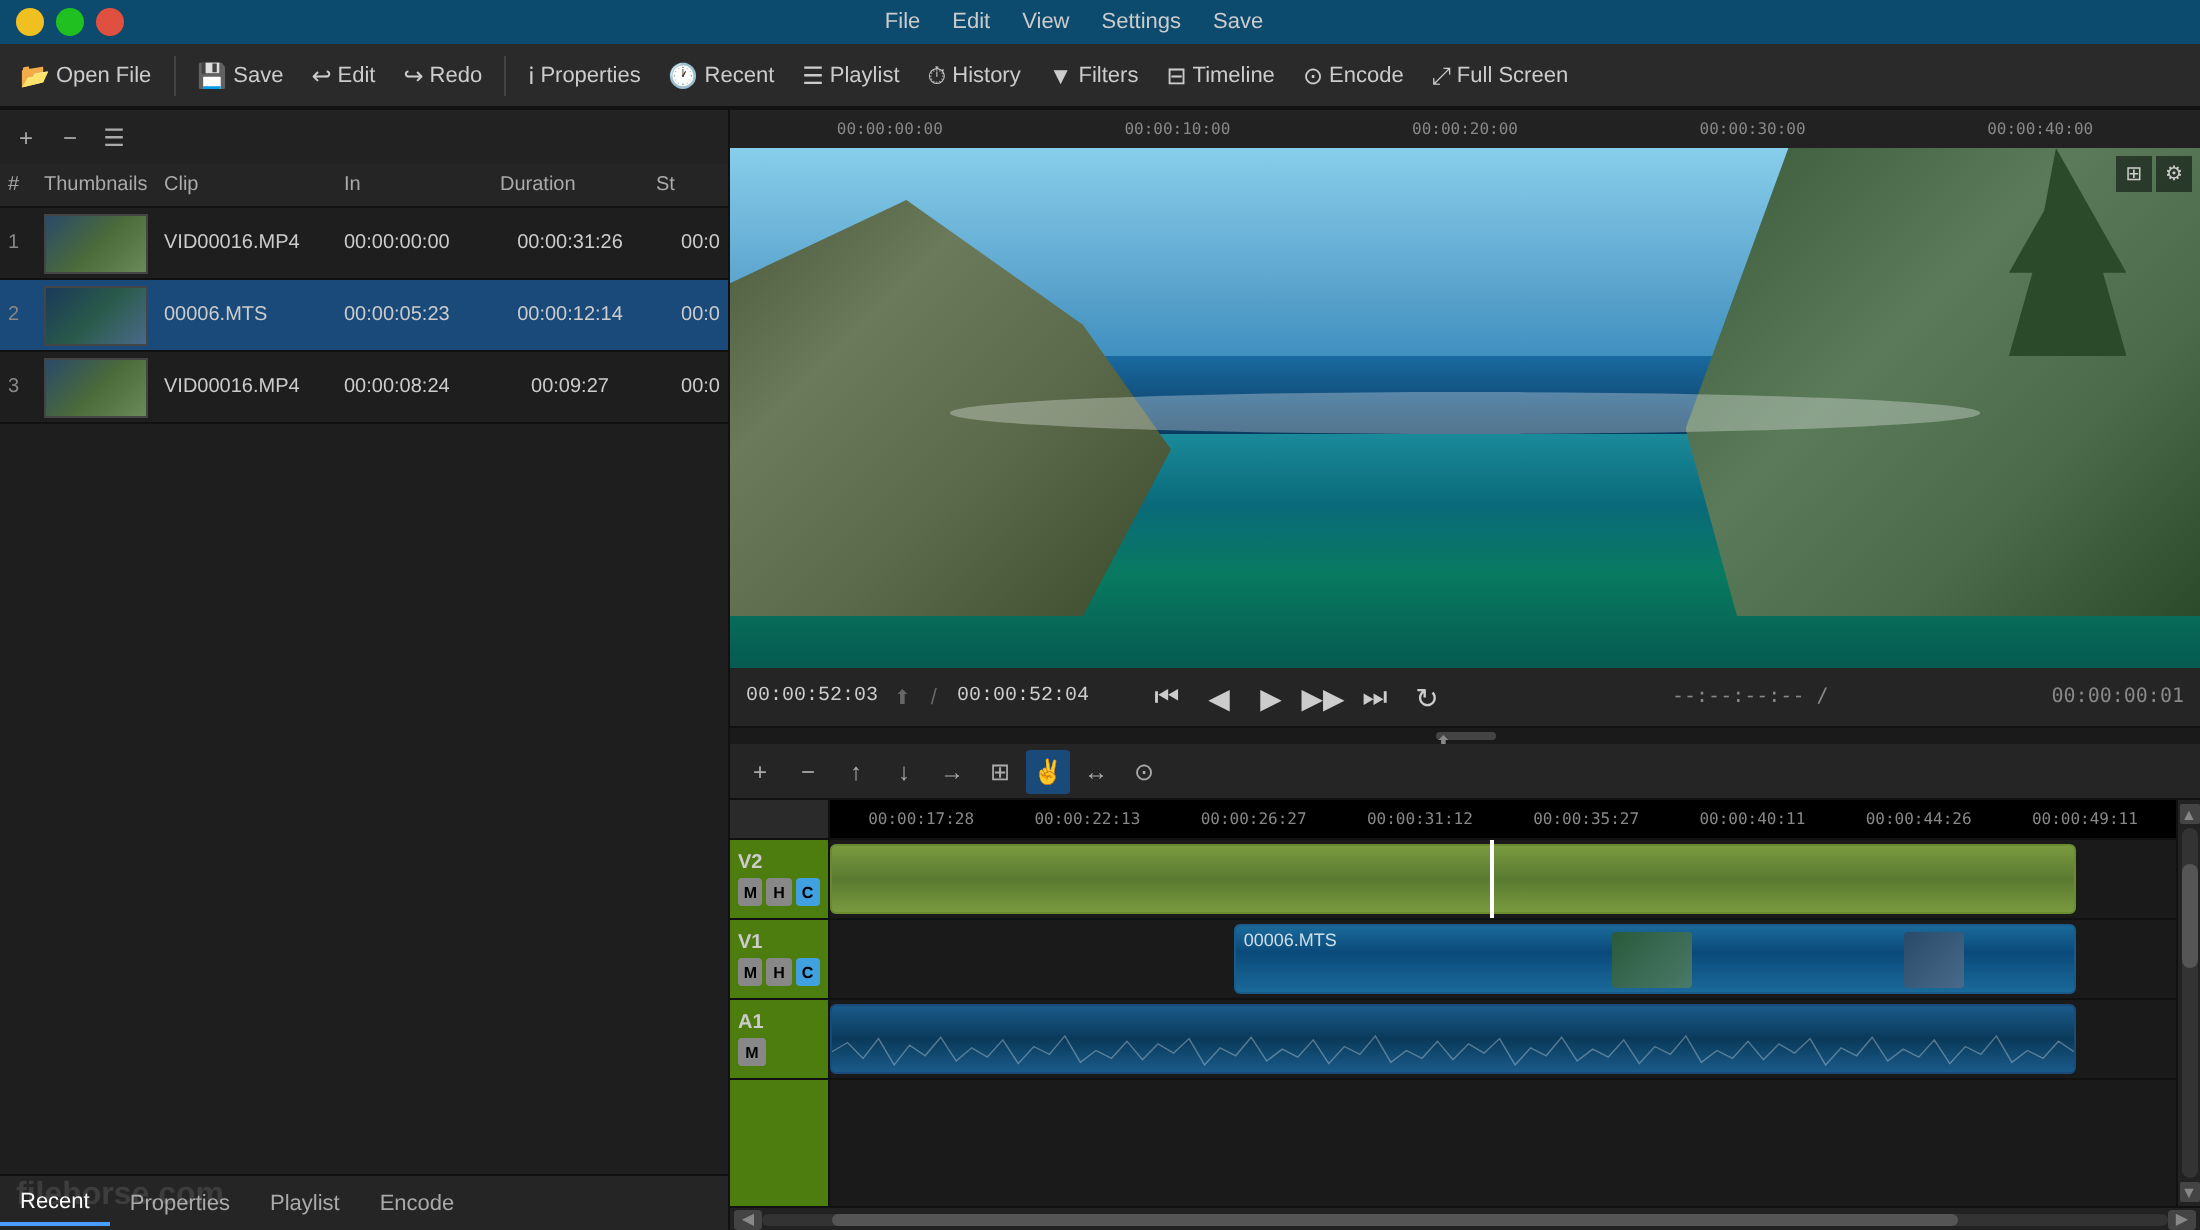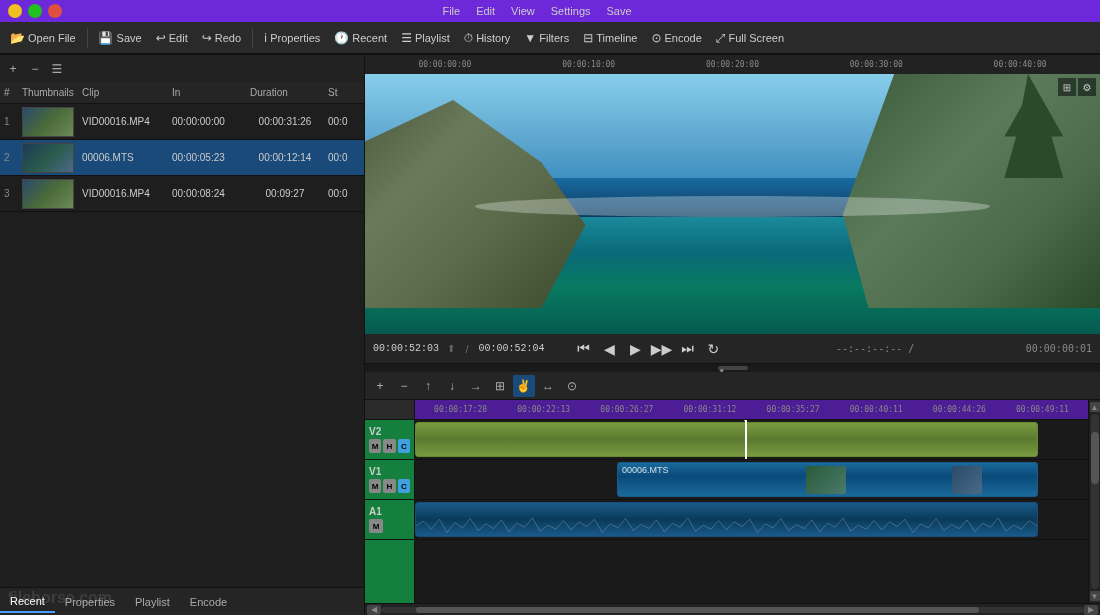--- a/index.html
+++ b/index.html
@@ -1,19 +1,19 @@
 <!DOCTYPE html>
 <html><head>
   <meta charset="utf-8">
   <style>
     * { margin: 0; padding: 0; box-sizing: border-box; }
     body { width: 1100px; height: 615px; background: #1a1a1a; color: #ccc; font-family: 'Segoe UI', Arial, sans-serif; font-size: 11px; overflow: hidden; }
 
     
-    #titlebar { height: 22px; background: #6d28d9; display: flex; align-items: center; justify-content: space-between; padding: 0 8px; }
+    #titlebar { height: 22px; background: #0c4a6e; display: flex; align-items: center; justify-content: space-between; padding: 0 8px; }
     #titlebar .title { flex: 1; text-align: center; font-size: 11px; color: #ccc; }
     #titlebar .win-btn { width: 14px; height: 14px; border-radius: 50%; border: none; cursor: pointer; }
     #titlebar .win-btn.min { background: #f0c020; }
     #titlebar .win-btn.max { background: #20c020; }
     #titlebar .win-btn.close { background: #e05040; }
     #titlebar .menu-left { display: flex; gap: 16px; font-size: 11px; color: #ccc; }
     #titlebar .menu-left span { cursor: pointer; }
 
     
     #toolbar { height: 32px; background: #2a2a2a; border-bottom: 1px solid #111; display: flex; align-items: center; padding: 0 4px; gap: 2px; }
@@ -39,21 +39,21 @@
     .th-st { width: 40px; }
 
     .table-row { display: flex; align-items: center; height: 36px; border-bottom: 1px solid #111; cursor: pointer; }
     .table-row.selected { background: #1a4a7a; }
     .td { padding: 0 4px; overflow: hidden; white-space: nowrap; font-size: 10px; color: #ccc; }
     .td-num { width: 18px; color: #888; }
     .td-thumb { width: 60px; height: 34px; display: flex; align-items: center; justify-content: center; overflow: hidden; }
     .td-clip { width: 90px; font-size: 10px; }
     .td-in { width: 78px; font-size: 10px; }
     .td-dur { width: 78px; font-size: 10px; text-align: center; }
-    .td-st { width: 40px; font-size: 10px; }
+    .td-st { width: 40px; font-size: 10px; text-align: right; }
 
     .thumb { width: 54px; height: 30px; background: #333; border: 1px solid #444; position: relative; overflow: hidden; }
     .thumb-1 { background: linear-gradient(135deg, #2a4a6a 0%, #4a6a3a 50%, #6a8a5a 100%); }
     .thumb-2 { background: linear-gradient(135deg, #1a3a5a 0%, #2a5a4a 50%, #4a6a8a 100%); }
     .thumb-3 { background: linear-gradient(135deg, #2a4a6a 0%, #4a6a3a 50%, #6a8a5a 100%); }
 
     
     #left-bottom { height: 28px; display: flex; align-items: center; border-top: 1px solid #111; background: #252525; }
     .panel-tab { padding: 4px 10px; cursor: pointer; font-size: 11px; color: #aaa; }
     .panel-tab.active { color: #fff; border-bottom: 2px solid #4a9eff; }
@@ -97,25 +97,25 @@
     #divider-handle { width: 30px; height: 4px; background: #444; border-radius: 2px; }
 
     
     #timeline-area { flex: 1; background: #1a1a1a; display: flex; flex-direction: column; overflow: hidden; }
 
     #timeline-toolbar { height: 28px; background: #252525; border-bottom: 1px solid #111; display: flex; align-items: center; padding: 0 4px; gap: 2px; }
     .tl-btn { width: 22px; height: 22px; display: flex; align-items: center; justify-content: center; cursor: pointer; color: #aaa; font-size: 12px; border-radius: 2px; }
     .tl-btn.active { background: #1a4a7a; color: #fff; }
 
     #timeline-content { flex: 1; display: flex; overflow: hidden; }
-    #track-labels { width: 50px; background: #15803d; border-right: 1px solid #111; display: flex; flex-direction: column; }
+    #track-labels { width: 50px; background: #4d7c0f; border-right: 1px solid #111; display: flex; flex-direction: column; }
     #timeline-tracks { flex: 1; overflow: hidden; position: relative; display: flex; flex-direction: column; }
 
     
-    #tl-ruler { height: 20px; background: #4c1d95; border-bottom: 1px solid #111; position: relative; display: flex; align-items: center; padding: 0 4px; }
+    #tl-ruler { height: 20px; background: #000000; border-bottom: 1px solid #111; position: relative; display: flex; align-items: center; padding: 0 4px; }
     .tl-ruler-label { font-size: 8px; color: #888; font-family: monospace; flex: 1; text-align: center; }
 
     
     .track-label { height: 40px; display: flex; flex-direction: column; justify-content: center; padding: 2px 4px; border-bottom: 1px solid #111; }
     .track-name { font-size: 10px; color: #ccc; font-weight: bold; }
     .track-controls { display: flex; gap: 2px; margin-top: 2px; }
     .track-ctrl-btn { width: 14px; height: 14px; border-radius: 2px; border: none; cursor: pointer; font-size: 8px; color: #000; display: flex; align-items: center; justify-content: center; font-weight: bold; }
     .tc-m { background: #888; }
     .tc-h { background: #888; }
     .tc-c { background: #40a0e0; }

